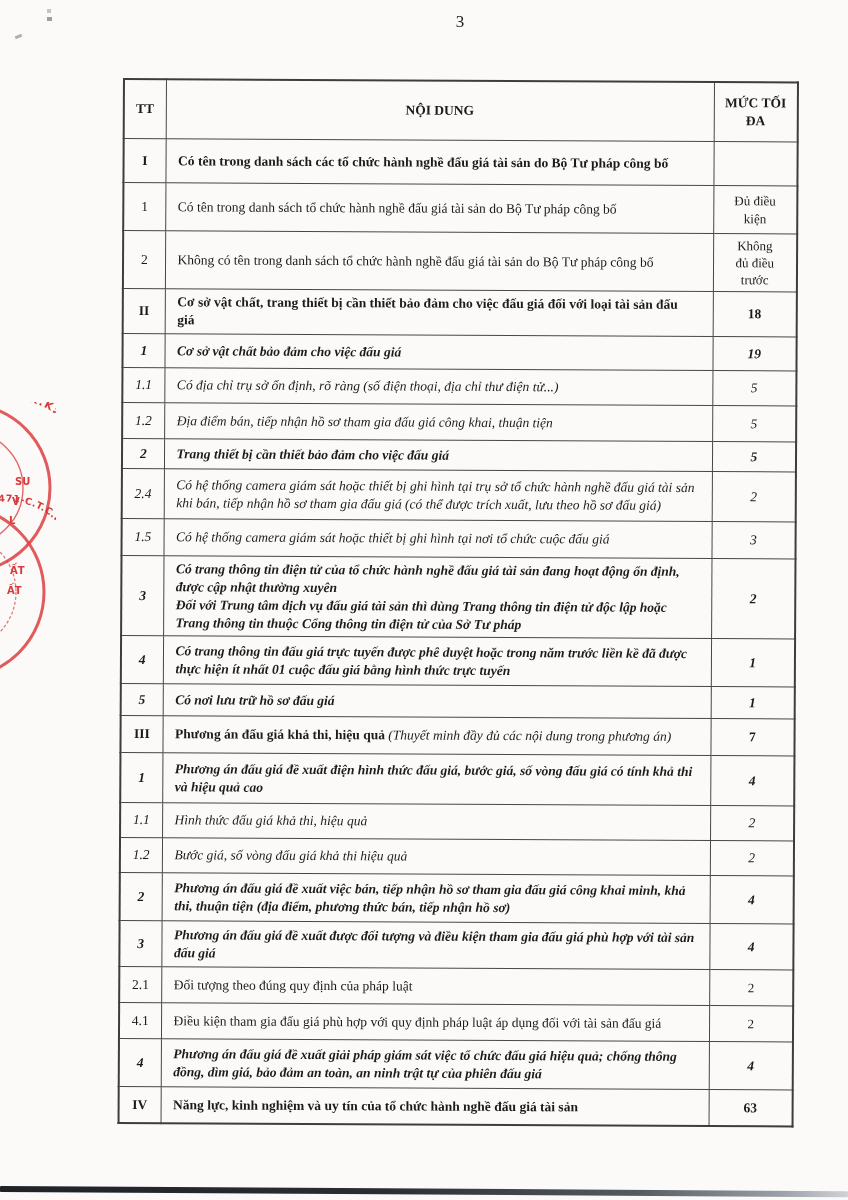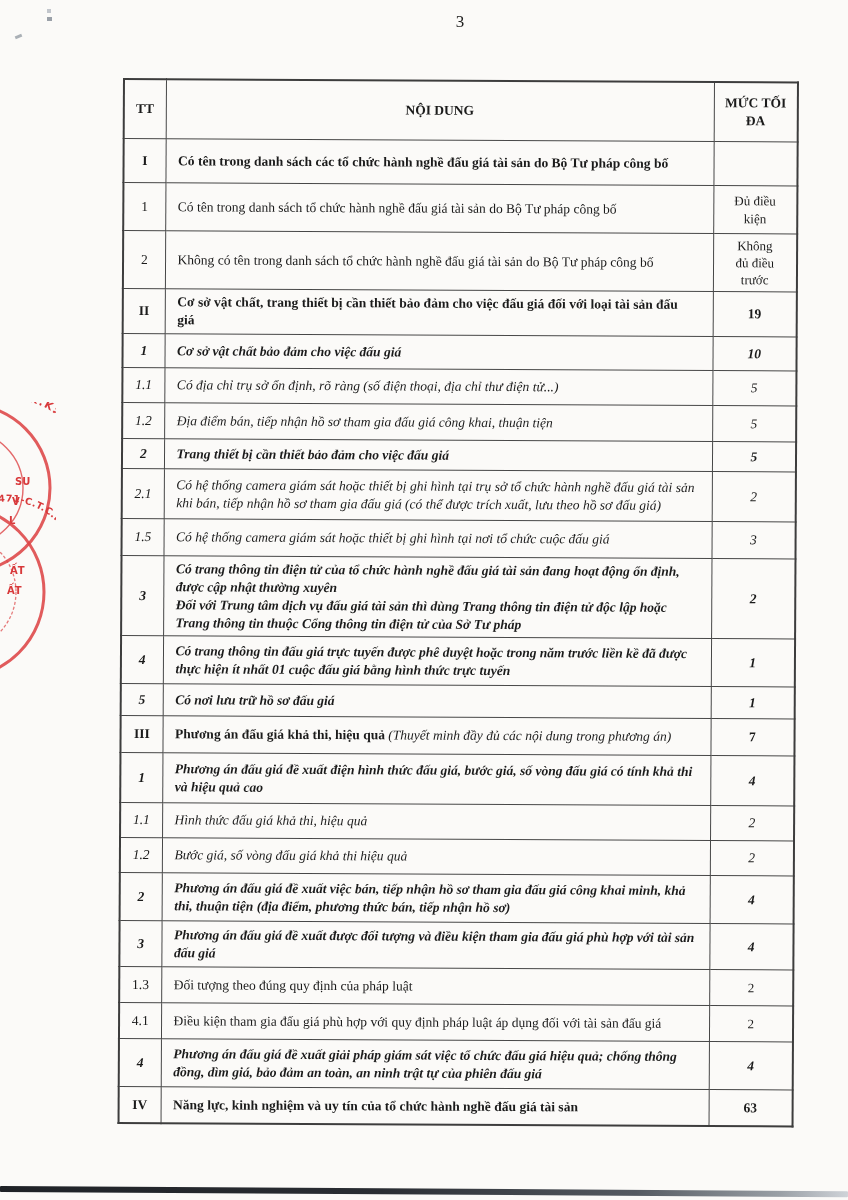--- a/index.html
+++ b/index.html
@@ -115,44 +115,44 @@
         <td class="col-max">Đủ điều kiện</td>
       </tr>
       <tr class="row-plain" style="height: 38px;">
         <td class="col-tt">2</td>
         <td class="col-content"><span class="txt">Không có tên trong danh sách tổ chức hành nghề đấu giá tài sản do Bộ Tư pháp công bố</span></td>
         <td class="col-max">Không đủ điều trước</td>
       </tr>
       <tr class="row-section" style="height: 36px;">
         <td class="col-tt">II</td>
         <td class="col-content"><span class="txt">Cơ sở vật chất, trang thiết bị cần thiết bảo đảm cho việc đấu giá đối với loại tài sản đấu giá</span></td>
-        <td class="col-max">19</td>
+        <td class="col-max">18</td>
       </tr>
       <tr class="row-groupBoldItalic" style="height: 34px;">
         <td class="col-tt">1</td>
         <td class="col-content"><span class="txt">Cơ sở vật chất bảo đảm cho việc đấu giá</span></td>
-        <td class="col-max">10</td>
+        <td class="col-max">19</td>
       </tr>
       <tr class="row-italic" style="height: 35px;">
         <td class="col-tt">1.1</td>
         <td class="col-content"><span class="txt">Có địa chỉ trụ sở ổn định, rõ ràng (số điện thoại, địa chỉ thư điện tử...)</span></td>
         <td class="col-max">5</td>
       </tr>
       <tr class="row-italic" style="height: 36px;">
         <td class="col-tt">1.2</td>
         <td class="col-content"><span class="txt">Địa điểm bán, tiếp nhận hồ sơ tham gia đấu giá công khai, thuận tiện</span></td>
         <td class="col-max">5</td>
       </tr>
       <tr class="row-groupBoldItalic" style="height: 30px;">
         <td class="col-tt">2</td>
         <td class="col-content"><span class="txt">Trang thiết bị cần thiết bảo đảm cho việc đấu giá</span></td>
         <td class="col-max">5</td>
       </tr>
       <tr class="row-italic" style="height: 50px;">
-        <td class="col-tt">2.1</td>
+        <td class="col-tt">2.4</td>
         <td class="col-content"><span class="txt">Có hệ thống camera giám sát hoặc thiết bị ghi hình tại trụ sở tổ chức hành  nghề đấu giá tài sản khi bán, tiếp nhận hồ sơ tham gia đấu giá (có thể được trích xuất, lưu theo hồ sơ đấu giá)</span></td>
         <td class="col-max">2</td>
       </tr>
       <tr class="row-italic" style="height: 37px;">
         <td class="col-tt">1.5</td>
         <td class="col-content"><span class="txt">Có hệ thống camera giám sát hoặc thiết bị ghi hình tại nơi tổ chức cuộc đấu giá</span></td>
         <td class="col-max">3</td>
       </tr>
       <tr class="row-groupBoldItalic" style="height: 78px;">
         <td class="col-tt">3</td>
@@ -194,21 +194,21 @@
         <td class="col-tt">2</td>
         <td class="col-content"><span class="txt">Phương án đấu giá đề xuất việc bán, tiếp nhận hồ sơ tham gia đấu giá công khai minh, khả thi, thuận tiện (địa điểm, phương thức bán, tiếp nhận hồ sơ)</span></td>
         <td class="col-max">4</td>
       </tr>
       <tr class="row-groupBoldItalic" style="height: 46px;">
         <td class="col-tt">3</td>
         <td class="col-content"><span class="txt">Phương án đấu giá đề xuất được đối tượng và điều kiện tham gia đấu giá phù hợp với tài sản đấu giá</span></td>
         <td class="col-max">4</td>
       </tr>
       <tr class="row-plain" style="height: 36px;">
-        <td class="col-tt">1.3</td>
+        <td class="col-tt">2.1</td>
         <td class="col-content"><span class="txt">Đối tượng theo đúng quy định của pháp luật</span></td>
         <td class="col-max">2</td>
       </tr>
       <tr class="row-plain" style="height: 36px;">
         <td class="col-tt">4.1</td>
         <td class="col-content"><span class="txt">Điều kiện tham gia đấu giá phù hợp với quy định pháp luật áp dụng đối với tài sản đấu giá</span></td>
         <td class="col-max">2</td>
       </tr>
       <tr class="row-groupBoldItalic" style="height: 48px;">
         <td class="col-tt">4</td>

